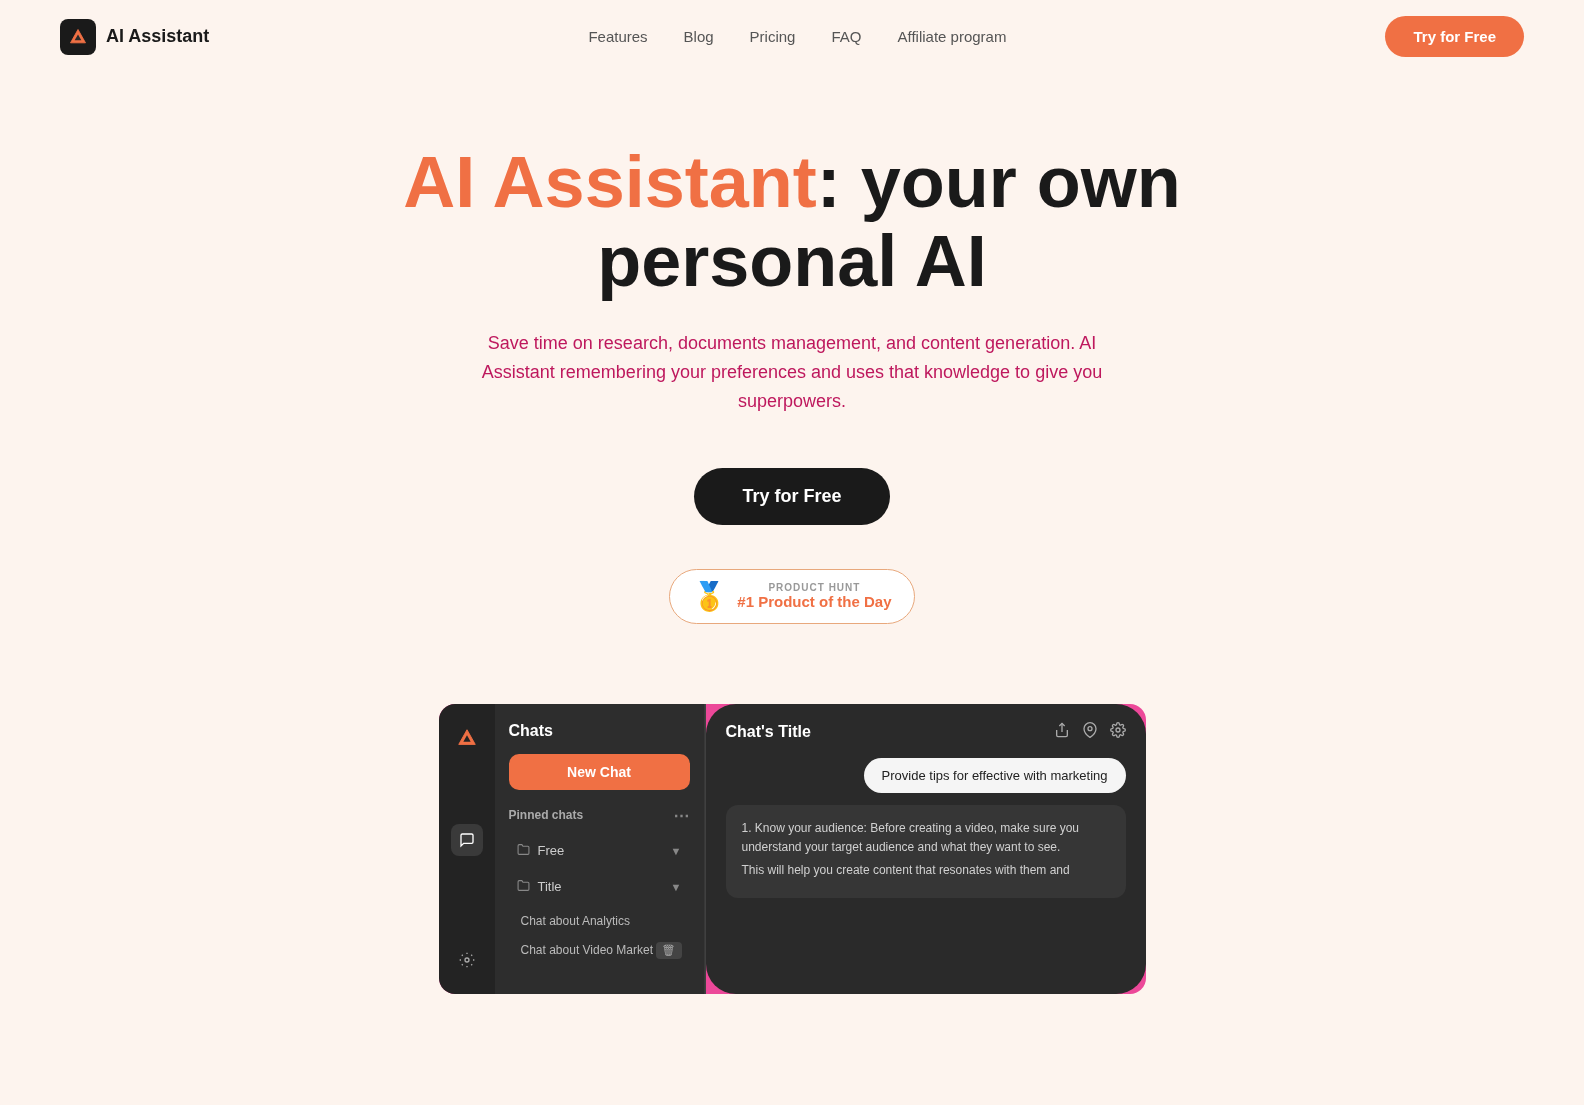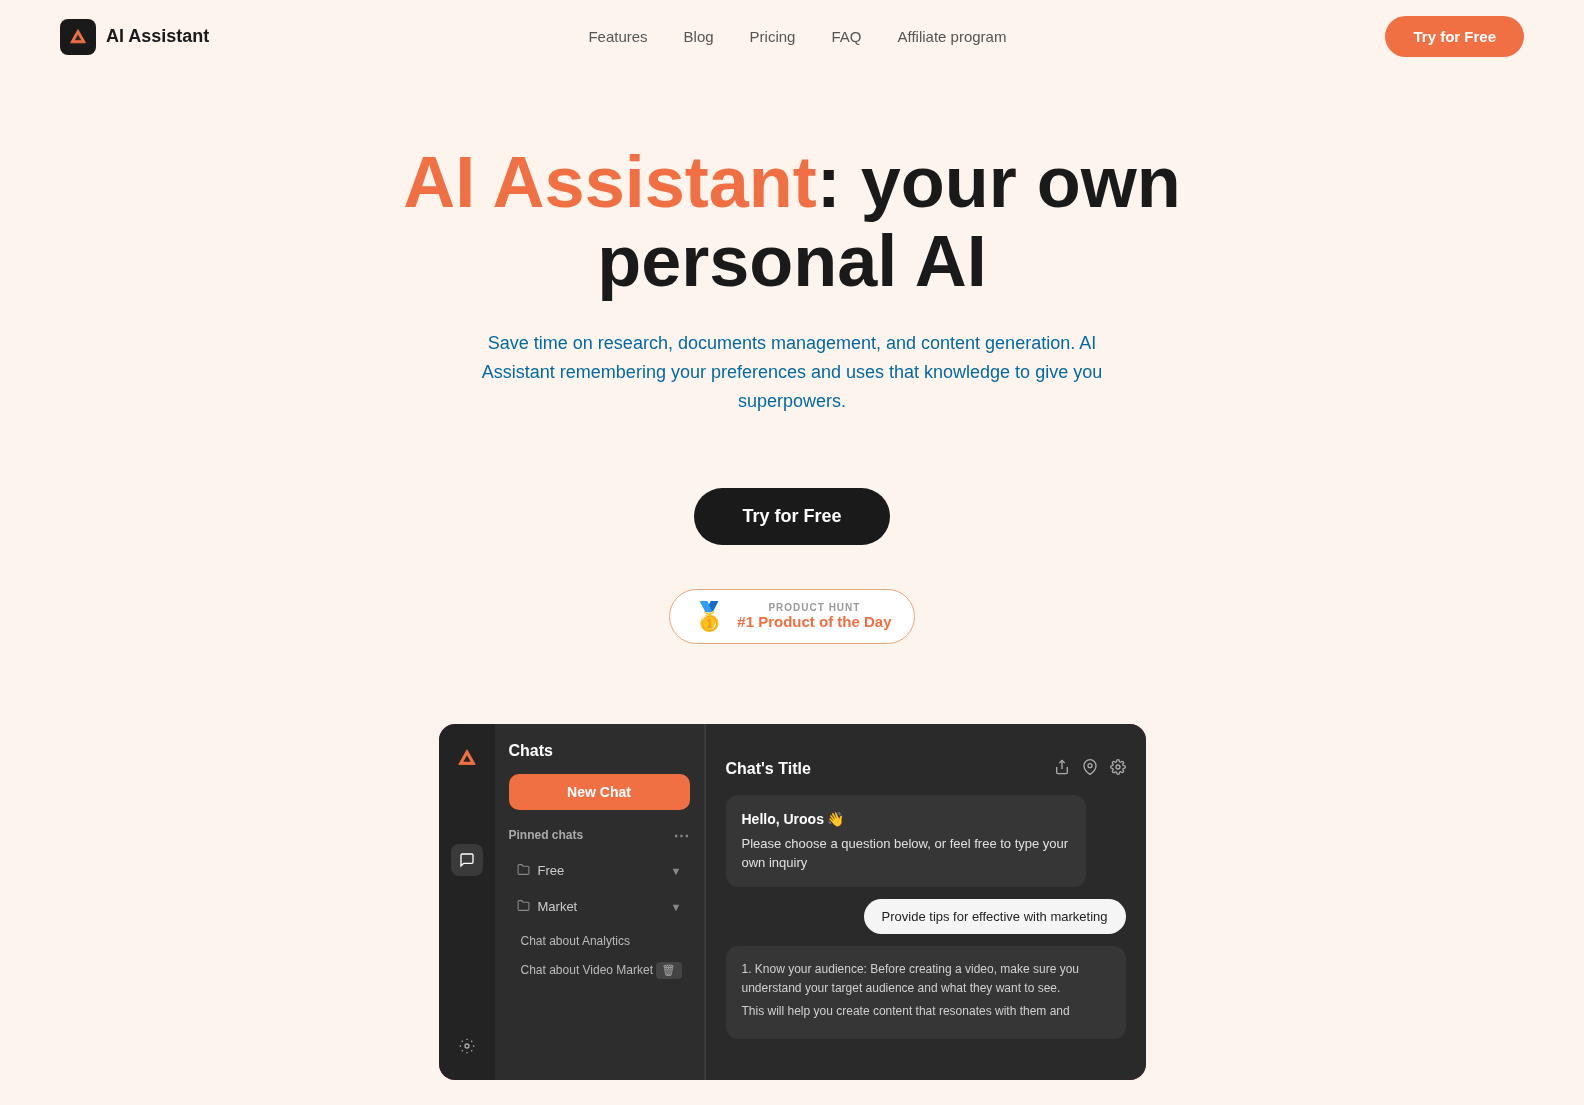--- a/index.html
+++ b/index.html
@@ -61,23 +61,23 @@
     .hero-title {
       font-size: 72px;
       font-weight: 800;
       line-height: 1.1;
       color: #1a1a1a;
       margin-bottom: 28px;
     }
     .hero-title .accent { color: #f07044; }
     .hero-subtitle {
       font-size: 18px;
-      color: #0369a1;
+      color: #be185d;
       max-width: 640px;
-      margin: 0 auto 72px;
+      margin: 0 auto 52px;
       line-height: 1.6;
     }
     .hero-cta {
       background: #1a1a1a;
       color: white;
       border: none;
       border-radius: 50px;
       padding: 18px 48px;
       font-size: 18px;
       font-weight: 600;
@@ -208,24 +208,25 @@
       color: #aaa;
       font-size: 11px;
       padding: 2px 6px;
       cursor: pointer;
     }
 
     
     .chat-main {
       flex: 1;
       background: #2a2a2a;
-      padding: 35px 20px;
+      padding: 18px 20px;
       display: flex;
       flex-direction: column;
       overflow: hidden;
+      border-radius: 30px;
     }
     .chat-topbar {
       display: flex;
       align-items: center;
       justify-content: space-between;
       margin-bottom: 16px;
     }
     .chat-title-text {
       font-size: 16px;
       font-weight: 600;
@@ -363,21 +364,21 @@
         </div>
         <span class="chevron-icon">▼</span>
       </div>
       <div class="chat-folder">
         <div class="folder-left">
           <span class="folder-icon">
             <svg width="13" height="13" viewBox="0 0 24 24" fill="none" stroke="#888" stroke-width="2">
                 <path d="M22 19a2 2 0 01-2 2H4a2 2 0 01-2-2V5a2 2 0 012-2h5l2 3h9a2 2 0 012 2z"></path>
               </svg>
           </span>
-          <span>Market</span>
+          <span>Title</span>
         </div>
         <span class="chevron-icon">▼</span>
       </div>
       <div class="chat-item">
         <span>Chat about Analytics</span>
       </div>
       <div class="chat-item">
         <span>Chat about Video Market</span>
         <button class="delete-btn">🗑</button>
       </div>
@@ -404,24 +405,20 @@
           </span>
           <span class="chat-action-icon">
             <svg width="16" height="16" viewBox="0 0 24 24" fill="none" stroke="currentColor" stroke-width="2">
                 <circle cx="12" cy="12" r="3"></circle>
                 <path d="M19.4 15a1.65 1.65 0 00.33 1.82l.06.06a2 2 0 010 2.83 2 2 0 01-2.83 0l-.06-.06a1.65 1.65 0 00-1.82-.33 1.65 1.65 0 00-1 1.51V21a2 2 0 01-4 0v-.09A1.65 1.65 0 009 19.4a1.65 1.65 0 00-1.82.33l-.06.06a2 2 0 01-2.83-2.83l.06-.06A1.65 1.65 0 004.68 15a1.65 1.65 0 00-1.51-1H3a2 2 0 010-4h.09A1.65 1.65 0 004.6 9a1.65 1.65 0 00-.33-1.82l-.06-.06a2 2 0 012.83-2.83l.06.06A1.65 1.65 0 009 4.68a1.65 1.65 0 001-1.51V3a2 2 0 014 0v.09a1.65 1.65 0 001 1.51 1.65 1.65 0 001.82-.33l.06-.06a2 2 0 012.83 2.83l-.06.06A1.65 1.65 0 0019.4 9a1.65 1.65 0 001.51 1H21a2 2 0 010 4h-.09a1.65 1.65 0 00-1.51 1z"></path>
               </svg>
           </span>
         </div>
       </div>
 
-      <div class="message-bubble">
-        <div class="greeting">Hello, Uroos 👋</div>
-        <div>Please choose a question below, or feel free to type your own inquiry</div>
-      </div>
 
       <div class="user-message">Provide tips for effective with marketing</div>
 
       <div class="response-bubble">
         <p>1. Know your audience: Before creating a video, make sure you understand your target audience and what they want to see.</p>
         <p>This will help you create content that resonates with them and</p>
       </div>
     </div>
   </div>
 </div>

